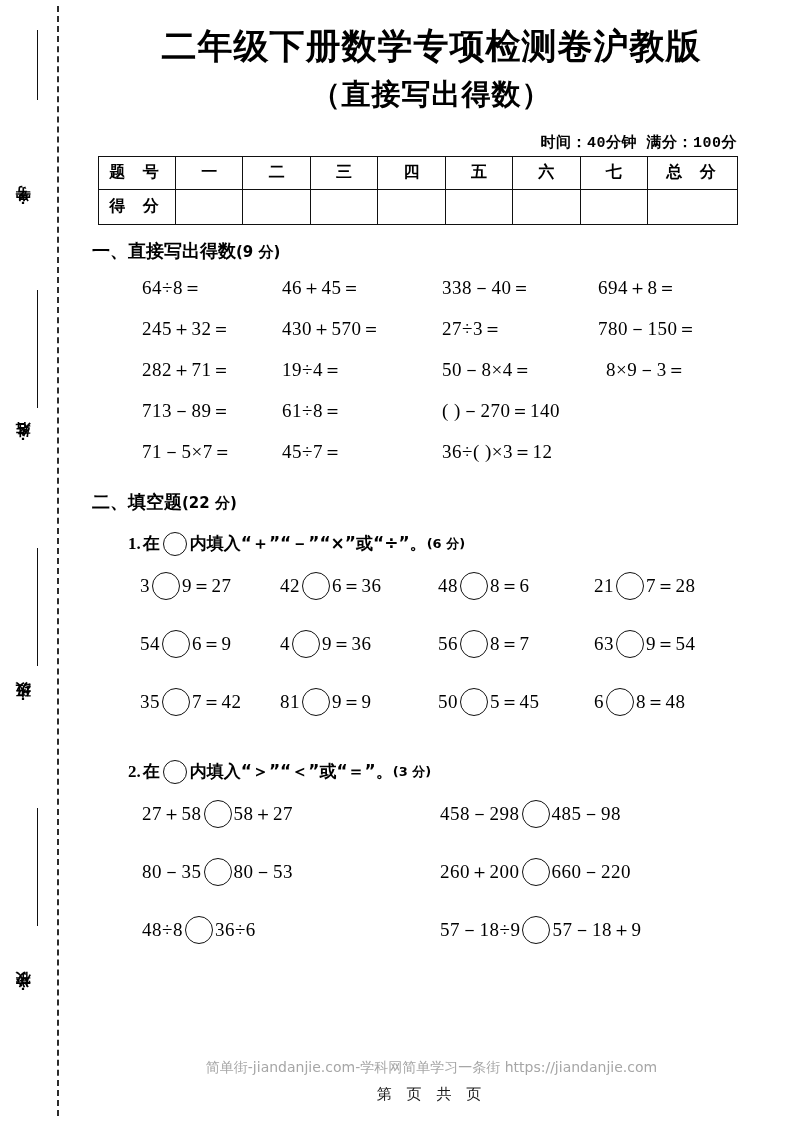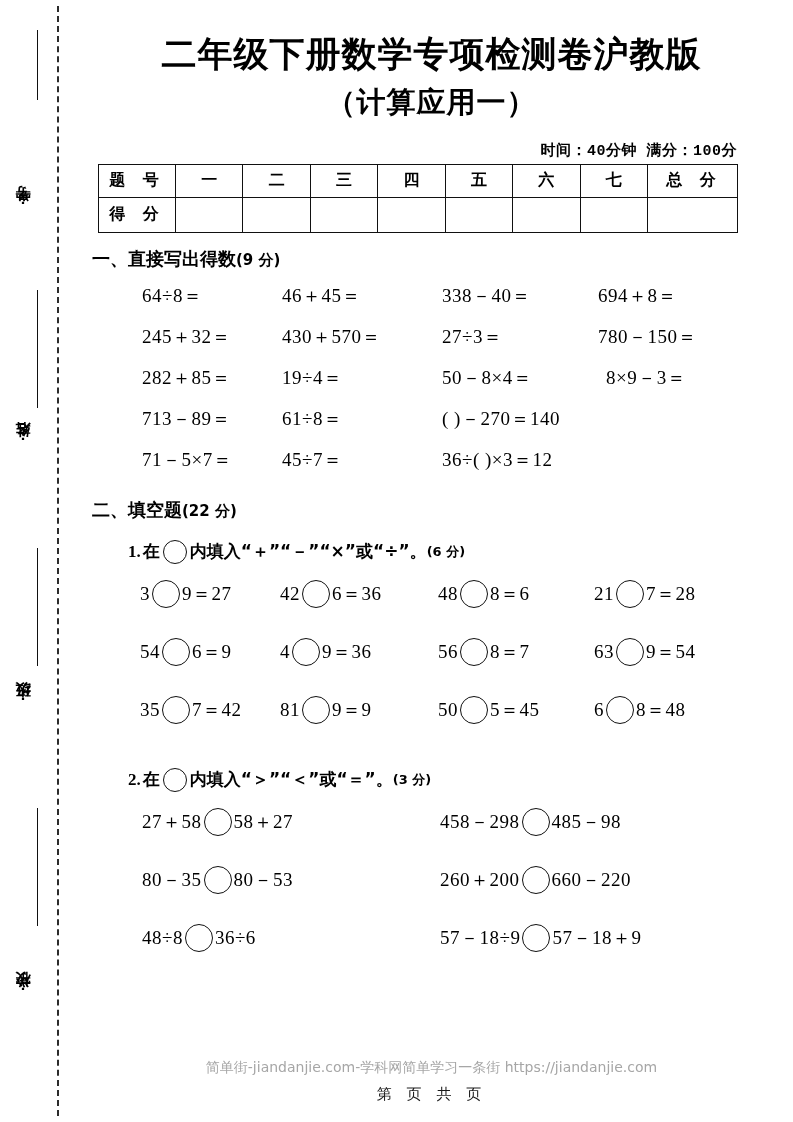--- a/index.html
+++ b/index.html
@@ -56,21 +56,21 @@
   }
 
   .title {
     text-align: center;
     font-family: "DejaVu Sans", sans-serif;
     font-weight: 700;
     font-size: 35px;
     letter-spacing: 1px;
     line-height: 1.28;
     margin: 0;
-    padding-top: 32px;
+    padding-top: 24px;
   }
   .subtitle {
     text-align: center;
     font-family: "DejaVu Sans", sans-serif;
     font-weight: 700;
     font-size: 29px;
     letter-spacing: 1px;
     margin: 6px 0 0 0;
   }
 
@@ -232,21 +232,21 @@
   <div class="side-rule" style="top:548px; height:118px;"></div>
   <div class="side-label" style="top:692px;">班级：</div>
 
   <div class="side-rule" style="top:808px; height:118px;"></div>
   <div class="side-label" style="top:982px;">学校：</div>
 </div>
 
 <div id="sheet">
 
   <h1 class="title">二年级下册数学专项检测卷沪教版</h1>
-  <h2 class="subtitle">（计算应用一）</h2>
+  <h2 class="subtitle">（直接写出得数）</h2>
 
   <div class="meta-line">时间：40分钟  满分：100分</div>
 
   <table id="score-table">
     <tbody>
         <tr>
       <td class="lbl">题  号</td>
       <td>一</td>
       <td>二</td>
       <td>三</td>
@@ -281,21 +281,21 @@
       <div class="calc-cell c3">338－40＝</div>
       <div class="calc-cell c4">694＋8＝</div>
     </div>
     <div class="calc-row">
       <div class="calc-cell c1">245＋32＝</div>
       <div class="calc-cell c2">430＋570＝</div>
       <div class="calc-cell c3">27÷3＝</div>
       <div class="calc-cell c4">780－150＝</div>
     </div>
     <div class="calc-row">
-      <div class="calc-cell c1">282＋85＝</div>
+      <div class="calc-cell c1">282＋71＝</div>
       <div class="calc-cell c2">19÷4＝</div>
       <div class="calc-cell c3">50－8×4＝</div>
       <div class="calc-cell" style="left:536px;">8×9－3＝</div>
     </div>
     <div class="calc-row">
       <div class="calc-cell c1">713－89＝</div>
       <div class="calc-cell c2">61÷8＝</div>
       <div class="calc-cell wide3">(      )－270＝140</div>
     </div>
     <div class="calc-row">

